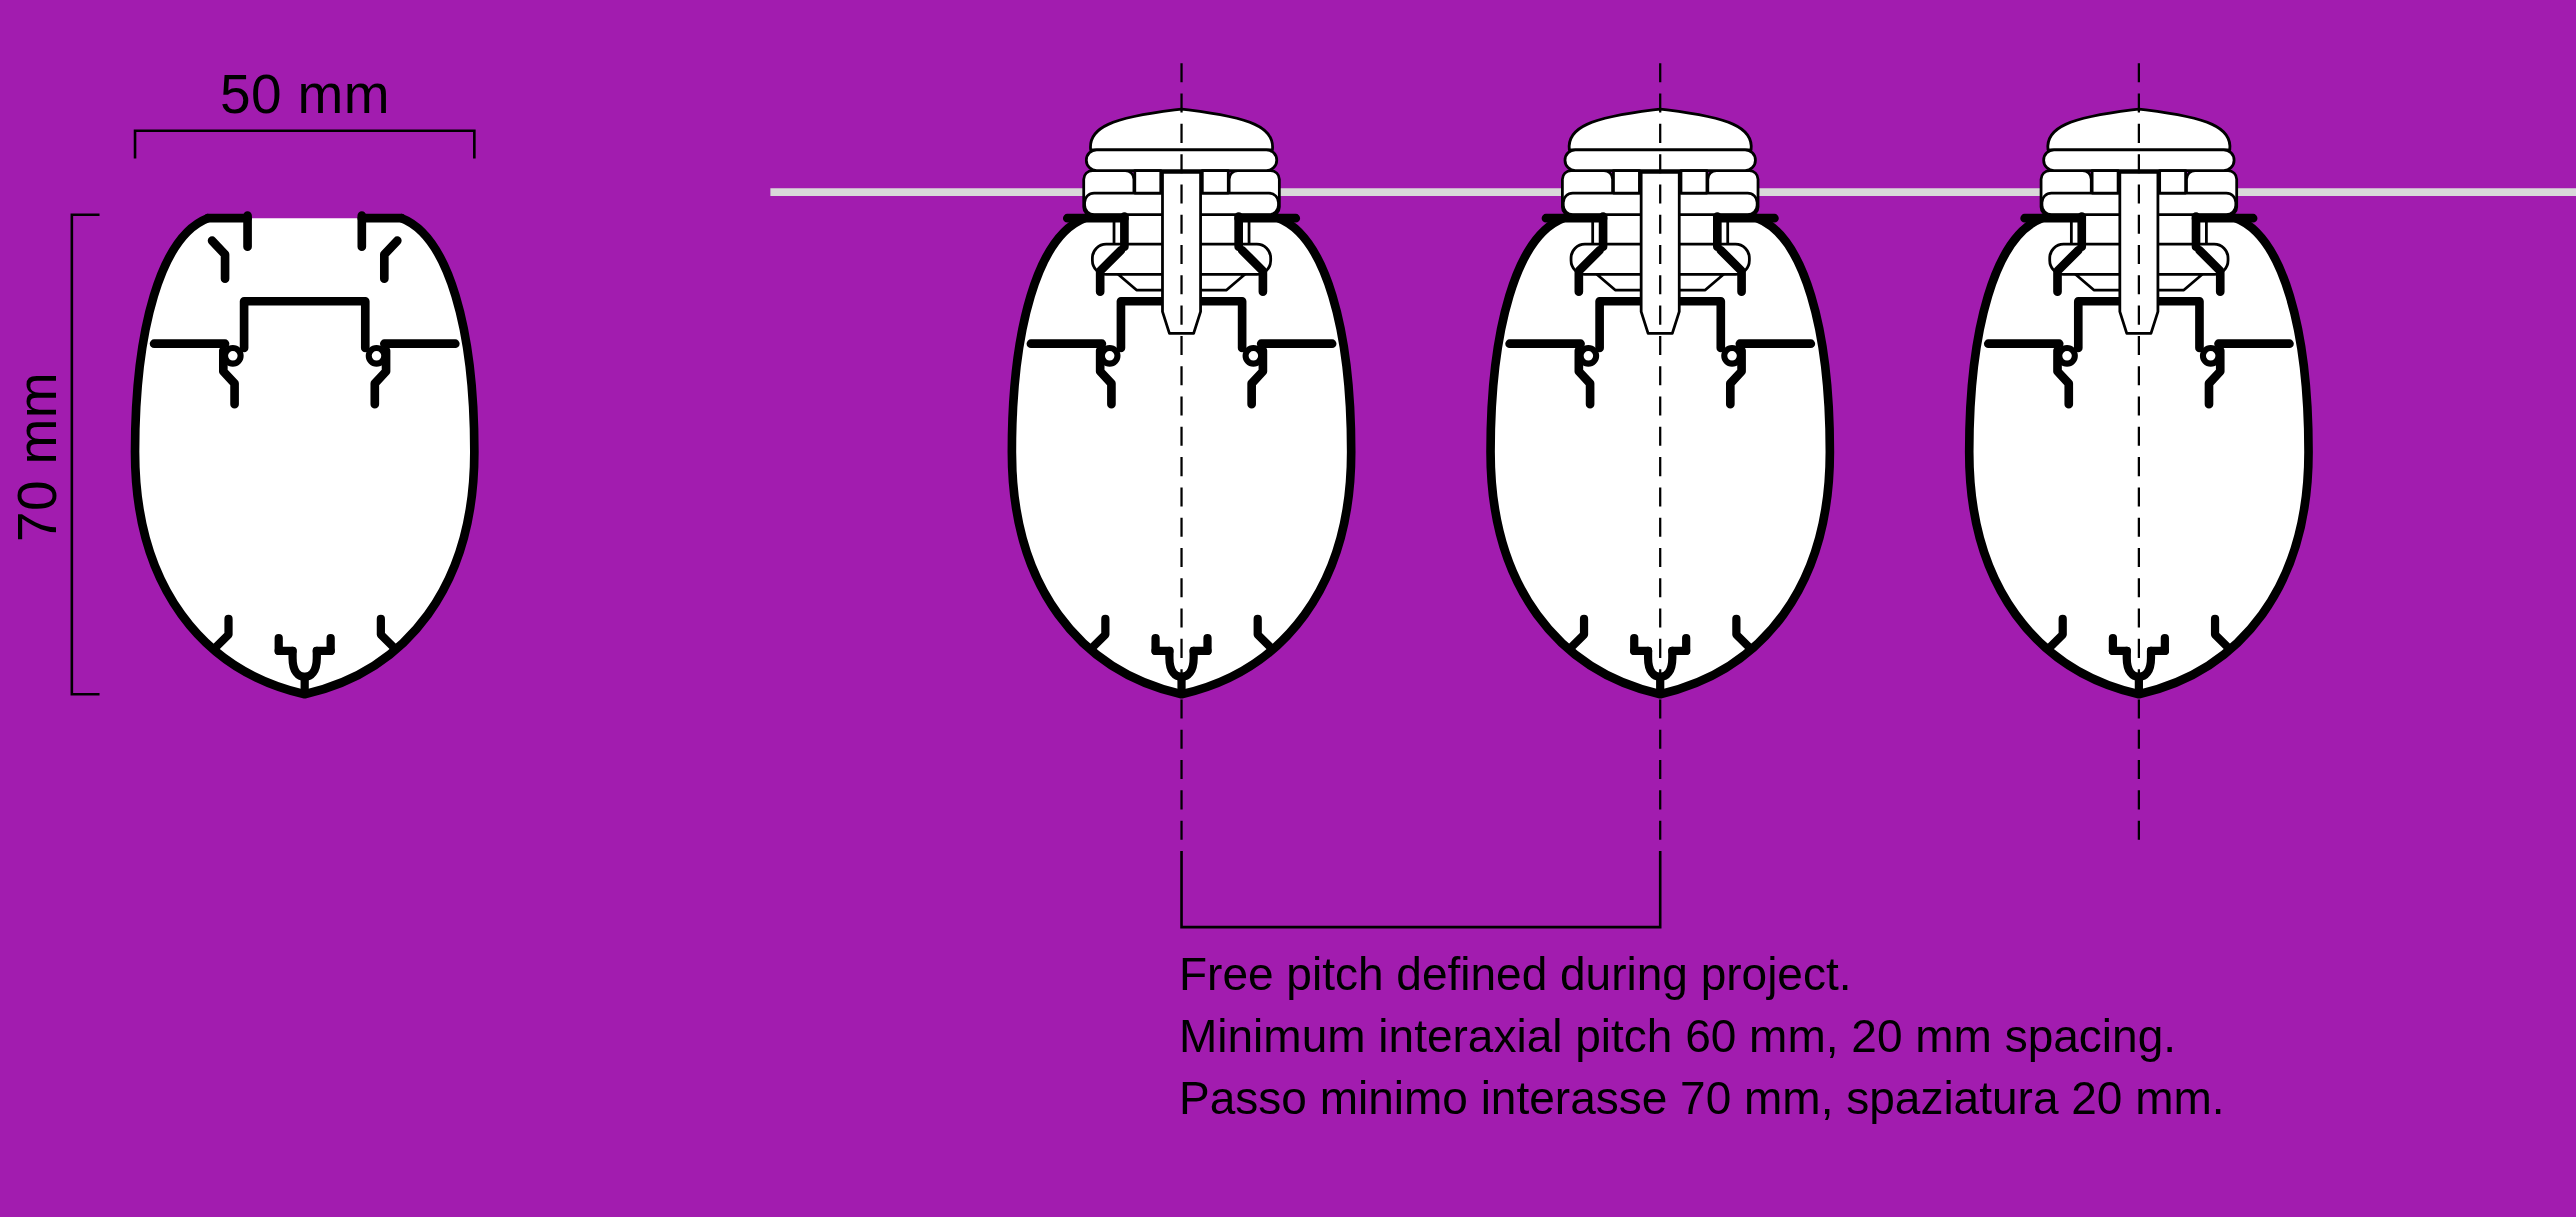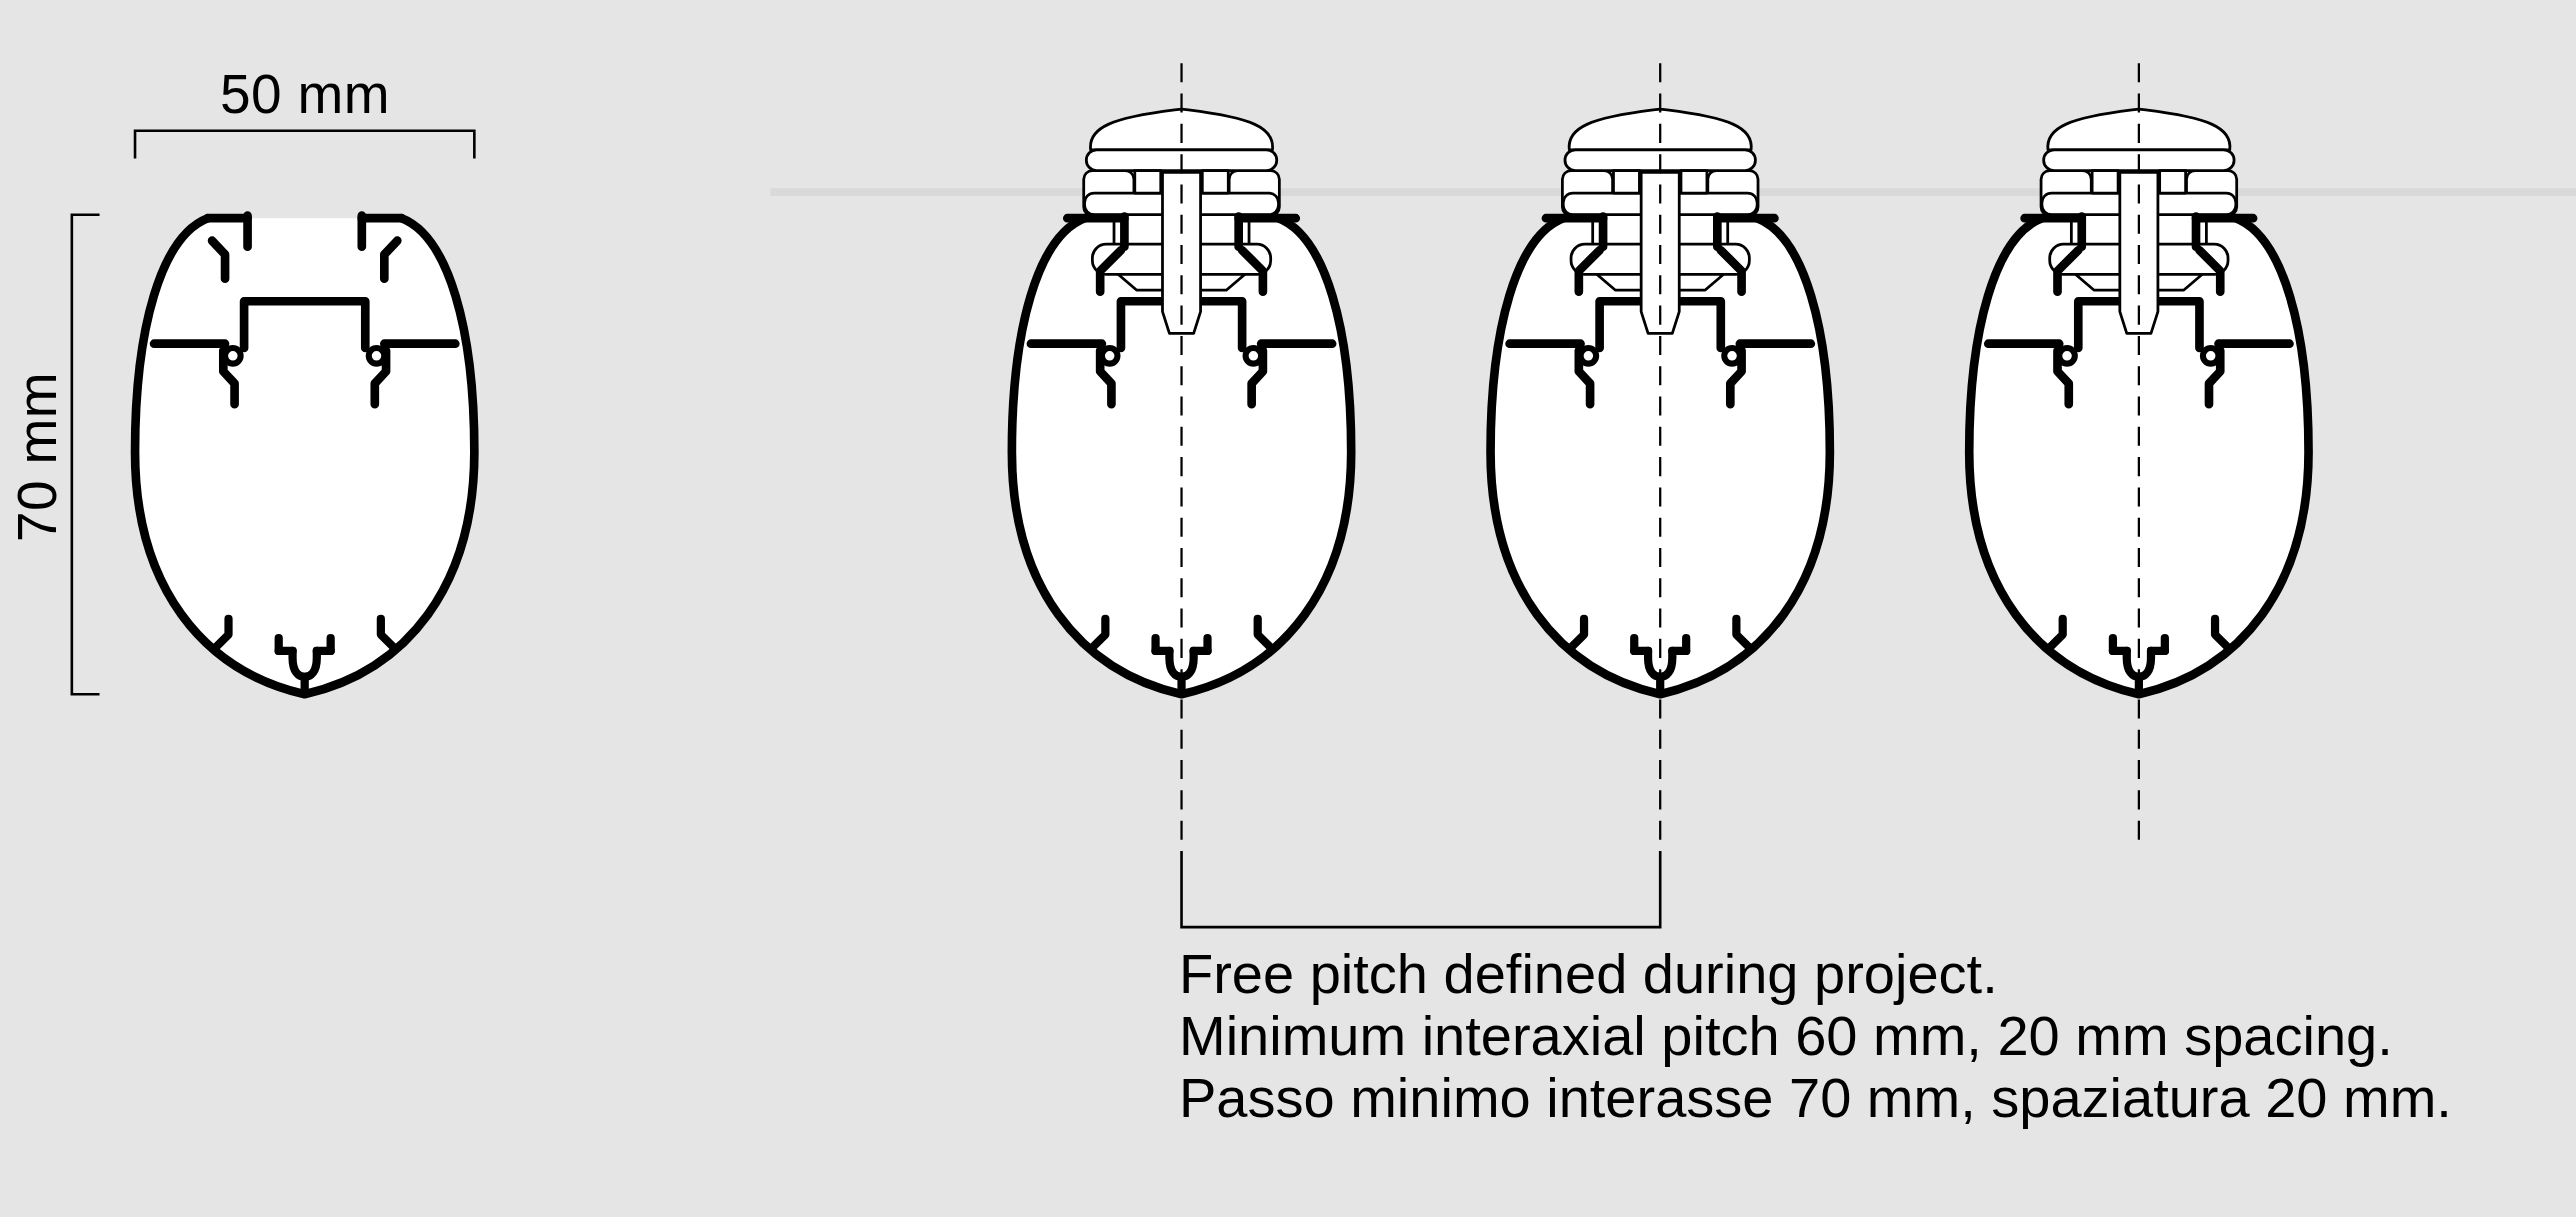--- a/index.html
+++ b/index.html
@@ -5,21 +5,21 @@
   html, body {
     margin: 0;
     padding: 0;
     background: #ffffff;
     font-family: "Liberation Sans", sans-serif;
   }
   .canvas {
     position: relative;
     width: 2576px;
     height: 1218px;
-    background: #e5e5e5;
+    background: #a21caf;
     overflow: hidden;
   }
   .canvas svg {
     position: absolute;
     left: 0;
     top: 0;
   }
   .dim-label {
     position: absolute;
     color: #000000;
@@ -40,21 +40,21 @@
     height: 62px;
     line-height: 62px;
     text-align: center;
     transform: rotate(-90deg);
   }
   .caption {
     position: absolute;
     left: 1179px;
     top: 943px;
     color: #000000;
-    font-size: 56px;
+    font-size: 46px;
     line-height: 62px;
     white-space: nowrap;
   }
 </style>
 </head>
 <body>
 
 <div class="canvas">
 
   <svg width="2576" height="1218" viewBox="0 0 2976 1407">

